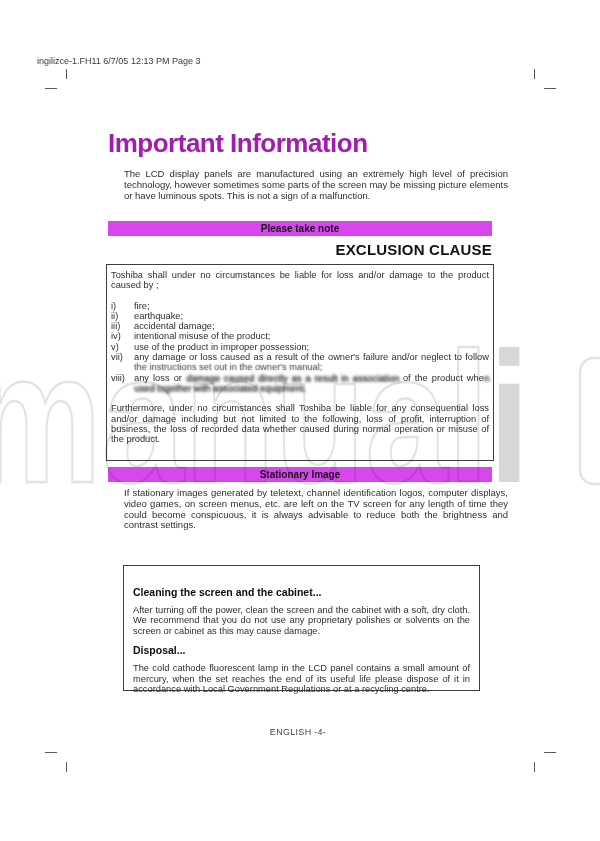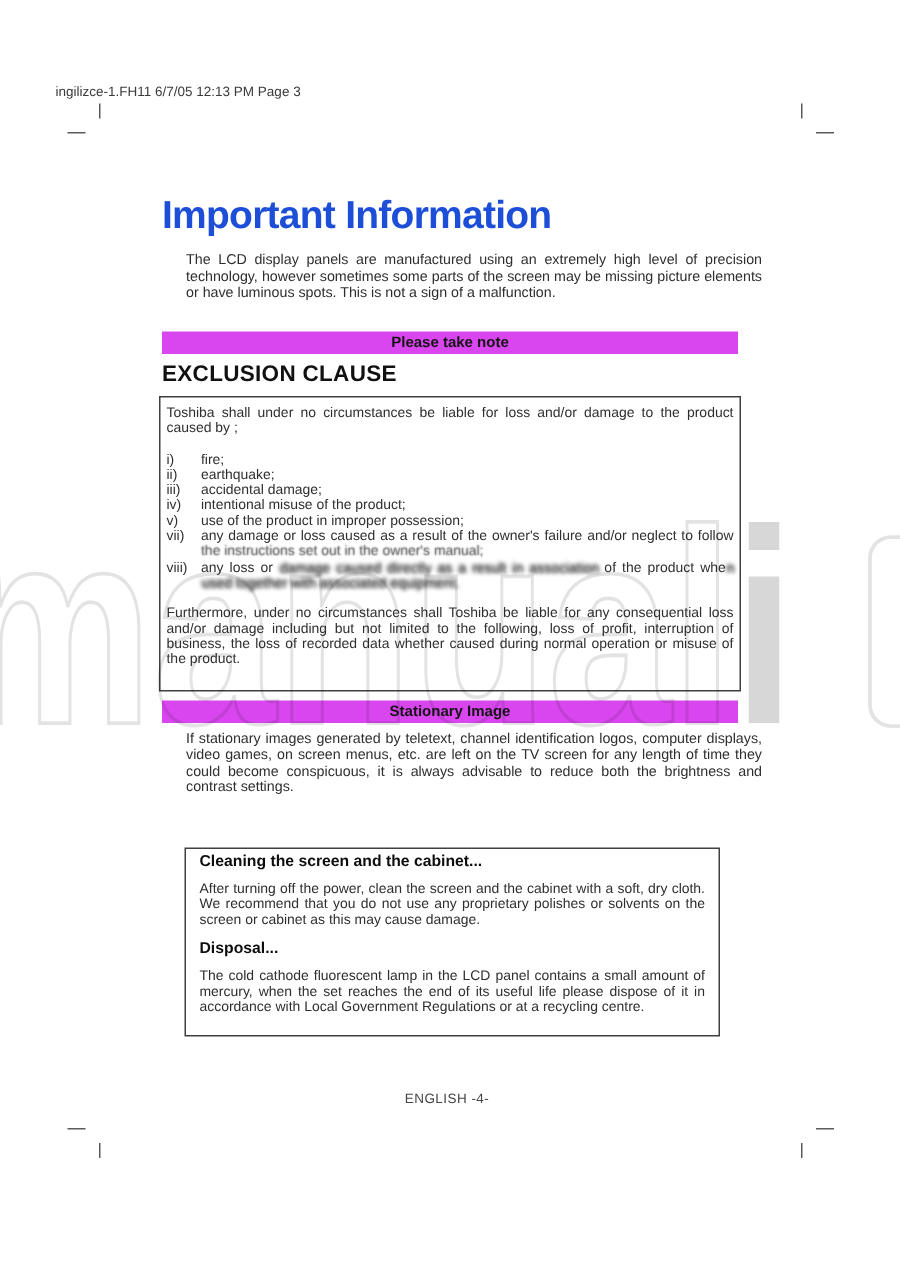--- a/index.html
+++ b/index.html
@@ -5,34 +5,34 @@
   html,body{margin:0;padding:0;}
   body{
     width:600px;height:841px;position:relative;background:#ffffff;
     font-family:"Liberation Sans", sans-serif;color:#2e2e2e;overflow:hidden;
   }
   .slug{position:absolute;left:37px;top:56px;font-size:9px;color:#3a3a3a;white-space:nowrap;}
   .cm{position:absolute;background:#5a5a5a;}
   .cm-v{width:1px;height:10px;}
   .cm-h{width:12px;height:1px;}
 
-  .page-title{position:absolute;left:108px;top:128px;width:384px;font-size:26px;font-weight:bold;color:#1d4ed8;letter-spacing:-0.5px;}
+  .page-title{position:absolute;left:108px;top:128px;width:384px;font-size:26px;font-weight:bold;color:#a21caf;letter-spacing:-0.5px;}
   .intro{position:absolute;left:124px;top:169px;width:384px;font-size:9.5px;line-height:10.8px;text-align:justify;}
 
   .graybar{position:absolute;left:108px;width:384px;height:15px;background:#d946ef;
     font-size:10px;font-weight:bold;text-align:center;line-height:15px;color:#141414;}
   .notebar{top:221px;}
   .statbar{top:467px;}
 
-  .ex-heading{position:absolute;left:108px;top:241px;width:384px;text-align:left;
+  .ex-heading{position:absolute;left:108px;top:241px;width:384px;text-align:right;
     font-size:15px;font-weight:bold;color:#111;letter-spacing:0.2px;}
 
   .box{position:absolute;border:1px solid #3f3f3f;background:#fff;box-sizing:border-box;}
   .box1{left:106px;top:264px;width:388px;height:197px;padding:5px 4px;font-size:9.3px;line-height:10.3px;}
-  .box2{left:123px;top:565px;width:357px;height:126px;padding:3px 9px;font-size:9.3px;line-height:10.6px;}
+  .box2{left:123px;top:565px;width:357px;height:126px;padding:21px 9px;font-size:9.3px;line-height:10.6px;}
 
   .box p{margin:0;text-align:justify;}
   .lead{margin-bottom:10px !important;}
   .furthermore{margin-top:10px !important;}
   .xlist{margin-top:0;}
   .xli{position:relative;padding-left:23px;text-align:justify;}
   .xli .num{position:absolute;left:0;top:0;}
 
   .blur1{color:transparent;text-shadow:0 0 1.2px rgba(45,45,45,0.95);}
   .blur2{color:transparent;text-shadow:0 0 3px rgba(35,35,35,0.95), 1px 1px 2.5px rgba(60,60,60,0.8);}

